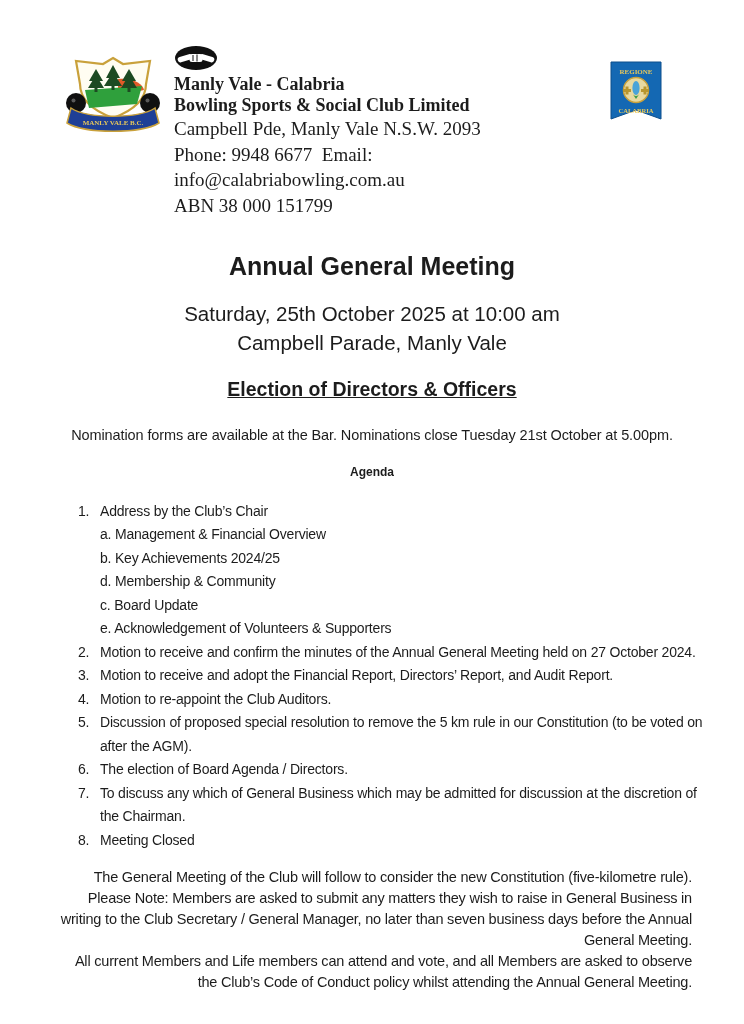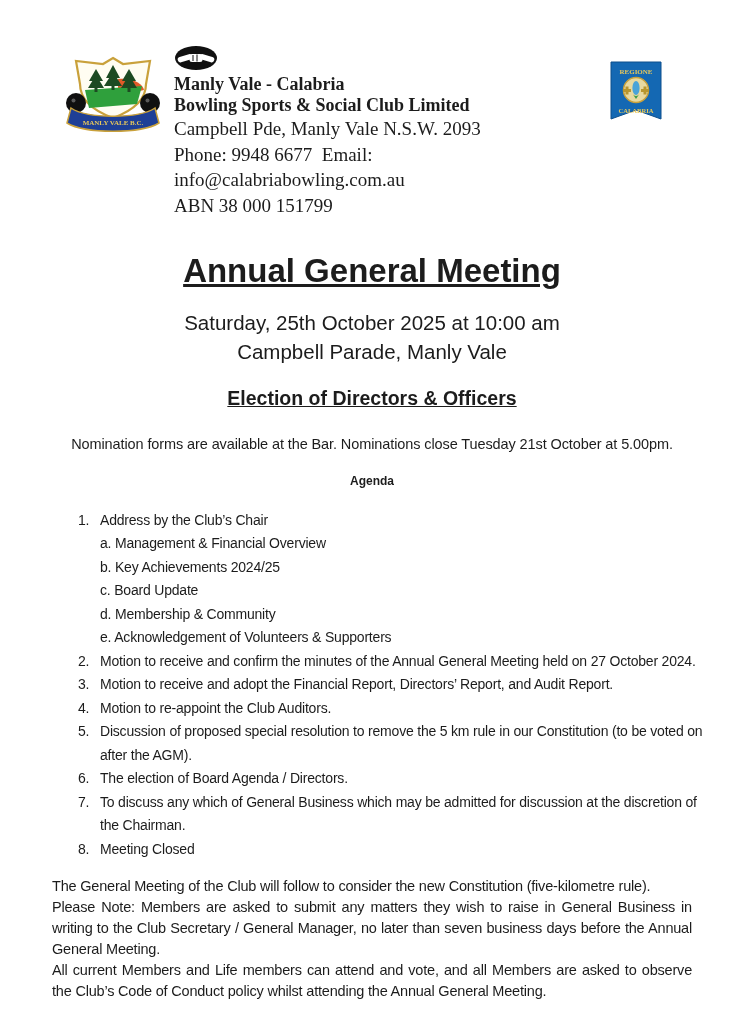--- a/index.html
+++ b/index.html
@@ -13,40 +13,40 @@
   .club-header { display:flex; justify-content:space-between; align-items:flex-start; }
   .crest-wrap { width:122px; flex:none; display:flex; justify-content:center; padding-top:10px; }
   .flag-wrap  { width:112px; flex:none; display:flex; justify-content:center; padding-top:16px; }
   .header-center { flex:1; text-align:left; font-family:"Liberation Serif", serif; }
   .handshake-wrap { height:26px; margin-bottom:3px; }
   .club-name { font-weight:bold; font-size:18px; line-height:1.18; margin:0; }
   .club-sub  { font-size:19px; line-height:1.3; margin:1px 0 0; }
   .club-contact { white-space:pre-wrap; }
 
   
-  .title { font-size:33px; font-weight:bold; text-align:center; margin:34px 0 0;text-decoration:underline; }
+  .title { font-size:25px; font-weight:bold; text-align:center; margin:34px 0 0; }
   .when  { font-size:20.5px; text-align:center; margin:20px 0 0; line-height:1.3; }
   .where { font-size:20.5px; text-align:center; margin:2px 0 0; line-height:1.3; }
   .election { font-size:19.5px; font-weight:bold; text-align:center; margin:21px 0 0;text-decoration:underline; }
 
   .notice { font-size:14.5px; text-align:center; margin:26px 0 0; letter-spacing:-0.1px; }
   .rules  { font-size:15.5px; text-align:center; margin:20px auto 0; width:604px; line-height:1.45; letter-spacing:-0.2px; }
   .agenda-heading { font-size:12px; font-weight:bold; text-align:center; margin:22px 0 0; }
 
   
   .agenda-list { margin:21px -14px 0 26px; font-size:14px; letter-spacing:-0.2px; }
   .agenda-item { display:flex; line-height:23.5px; }
   .agenda-item .num { flex:none; width:22px; }
   .agenda-item .txt { flex:1; }
   .sub-list { margin-left:22px; }
   .sub-item { line-height:23.5px; }
 
   
   .notes { margin-top:15px; font-size:14.5px; line-height:21px; letter-spacing:-0.2px; }
-  .notes p { margin:0; }
+  .notes p { margin:0;text-align:right; }
   .just { text-align:justify; }
 </style>
 </head>
 <body>
 
 <div class="page">
 
   <header class="club-header">
 
     <div class="crest-wrap">
@@ -122,22 +122,22 @@
 
   <div class="agenda-list">
 
     <div class="agenda-item">
       <span class="num">1.</span>
       <span class="txt">Address by the Club’s Chair</span>
     </div>
     <div class="sub-list">
       <div class="sub-item">a. Management &amp; Financial Overview</div>
       <div class="sub-item">b. Key Achievements 2024/25</div>
+      <div class="sub-item">d. Membership &amp; Community</div>
       <div class="sub-item">c. Board Update</div>
-      <div class="sub-item">d. Membership &amp; Community</div>
       <div class="sub-item">e. Acknowledgement of Volunteers &amp; Supporters</div>
     </div>
 
     <div class="agenda-item">
       <span class="num">2.</span>
       <span class="txt">Motion to receive and confirm the minutes of the Annual General Meeting held on 27 October 2024.</span>
     </div>
     <div class="agenda-item">
       <span class="num">3.</span>
       <span class="txt">Motion to receive and adopt the Financial Report, Directors’ Report, and Audit Report.</span>

